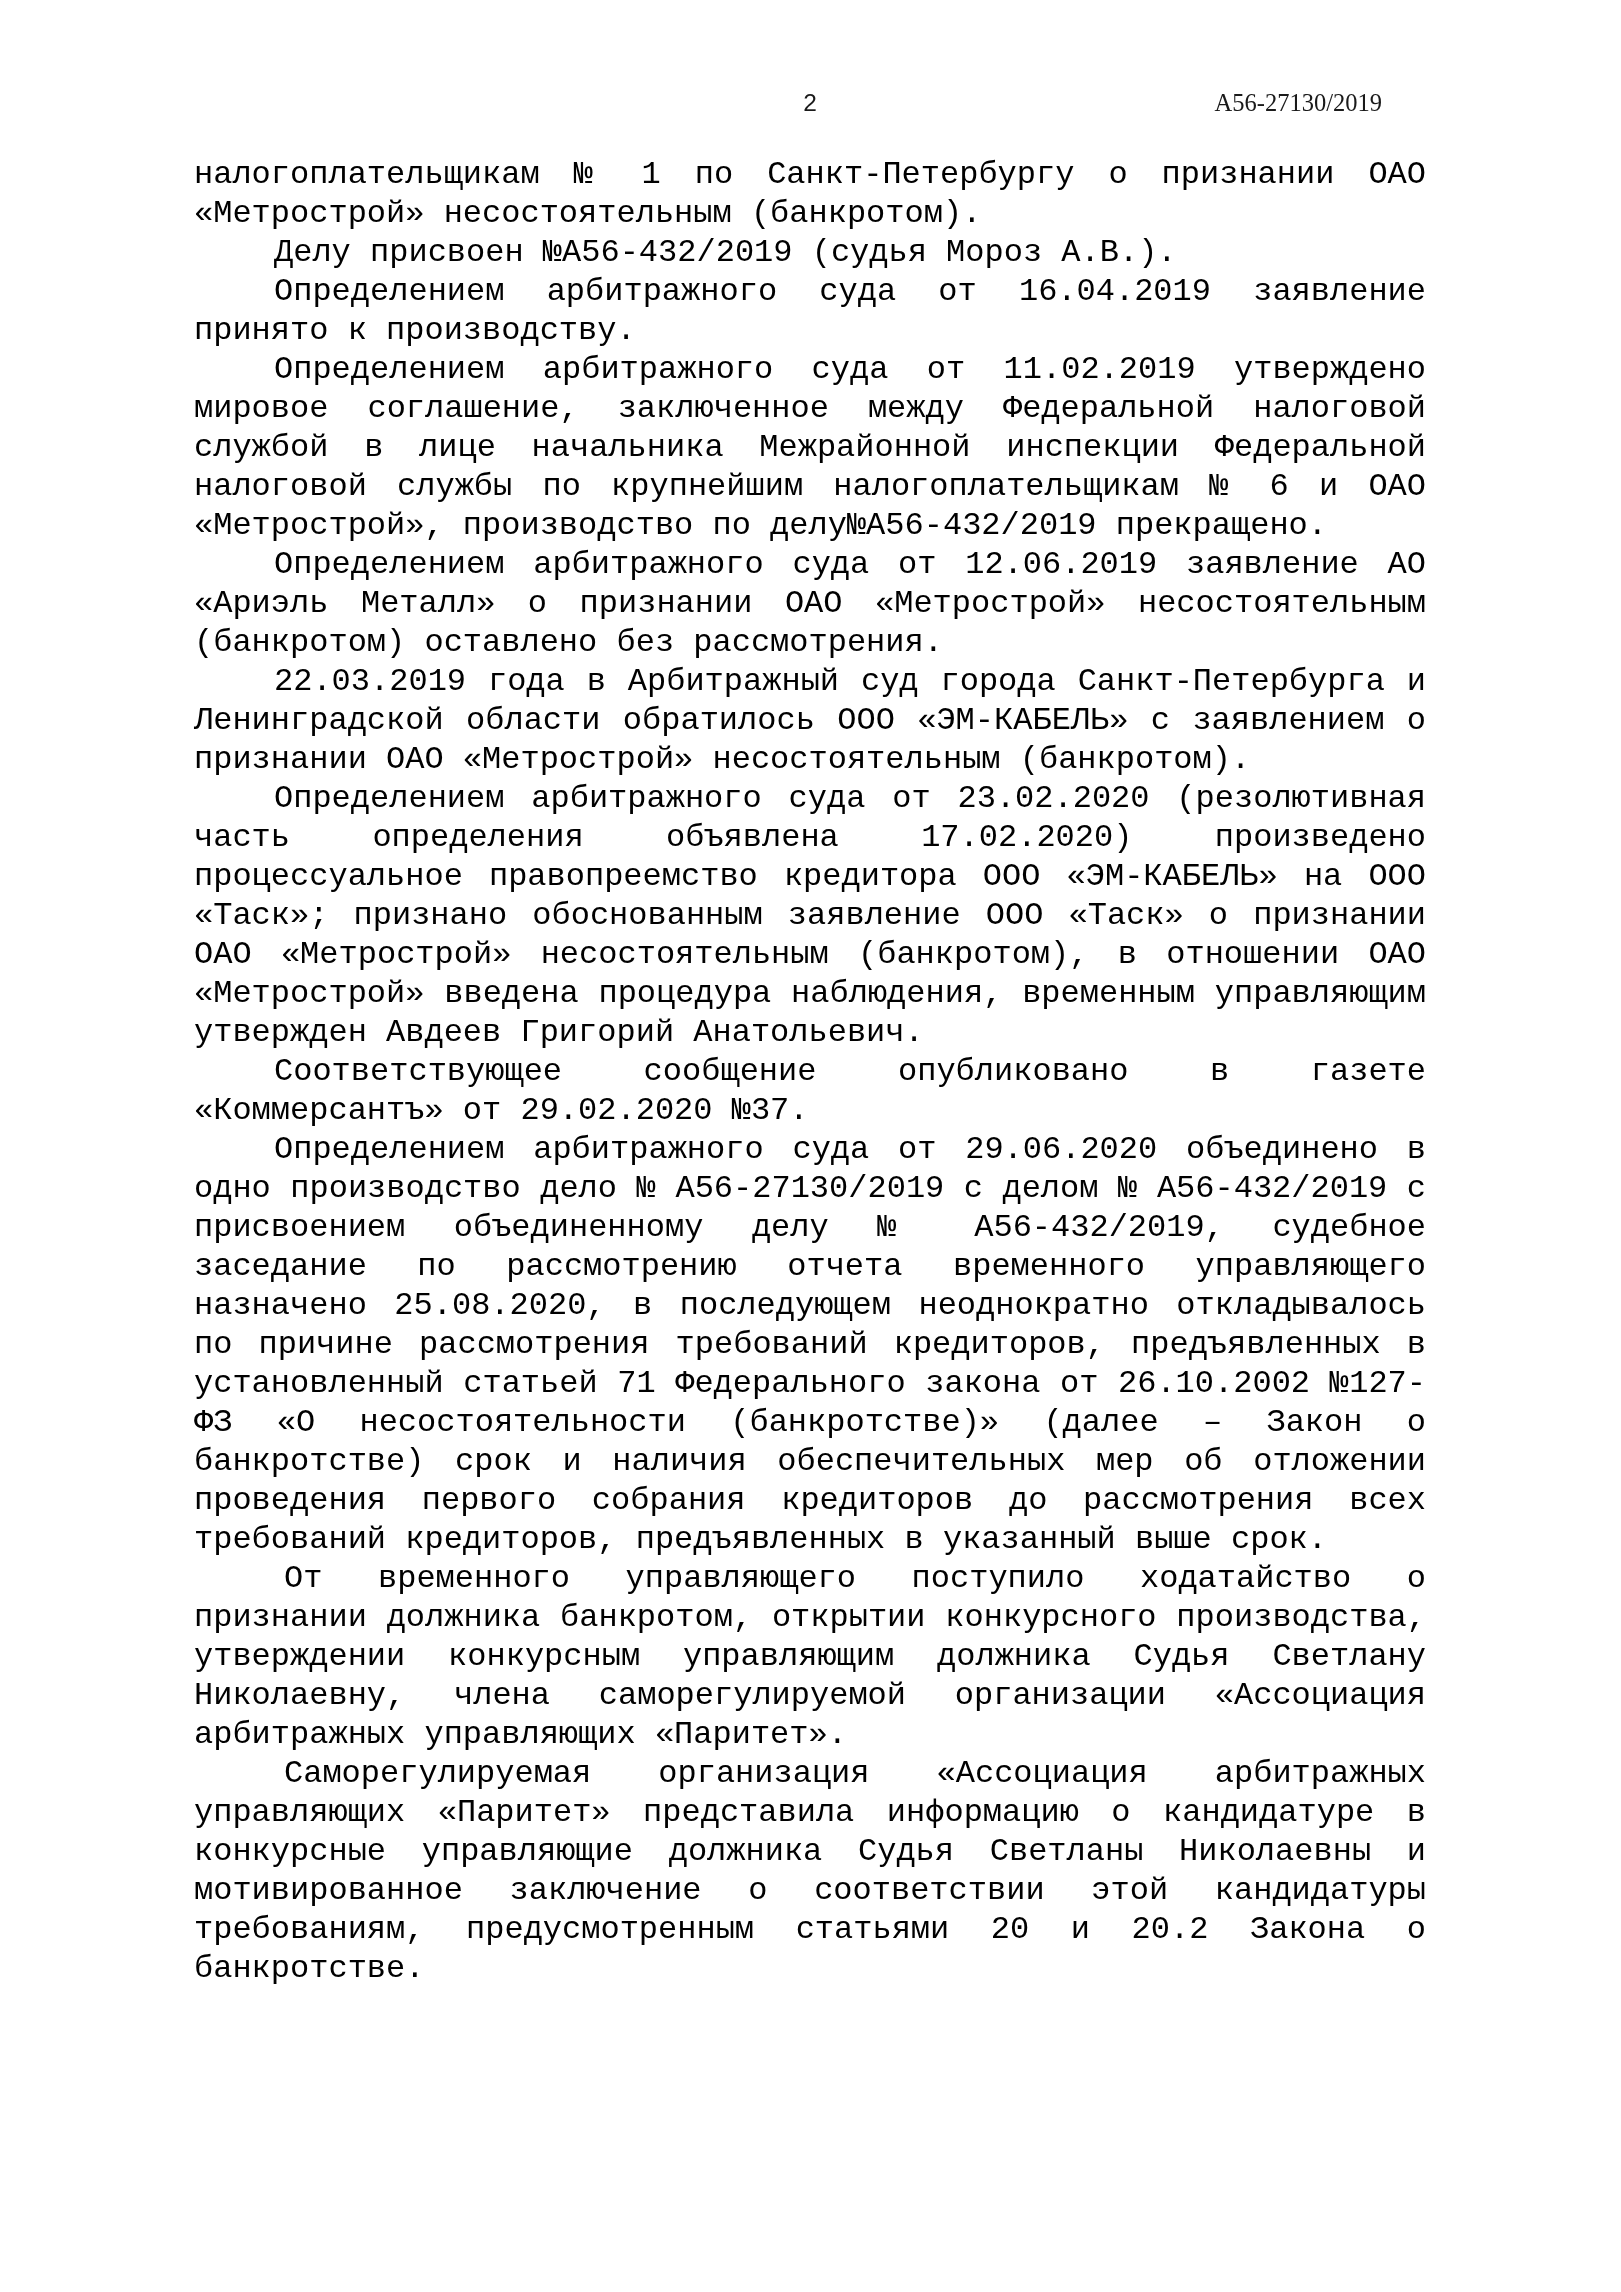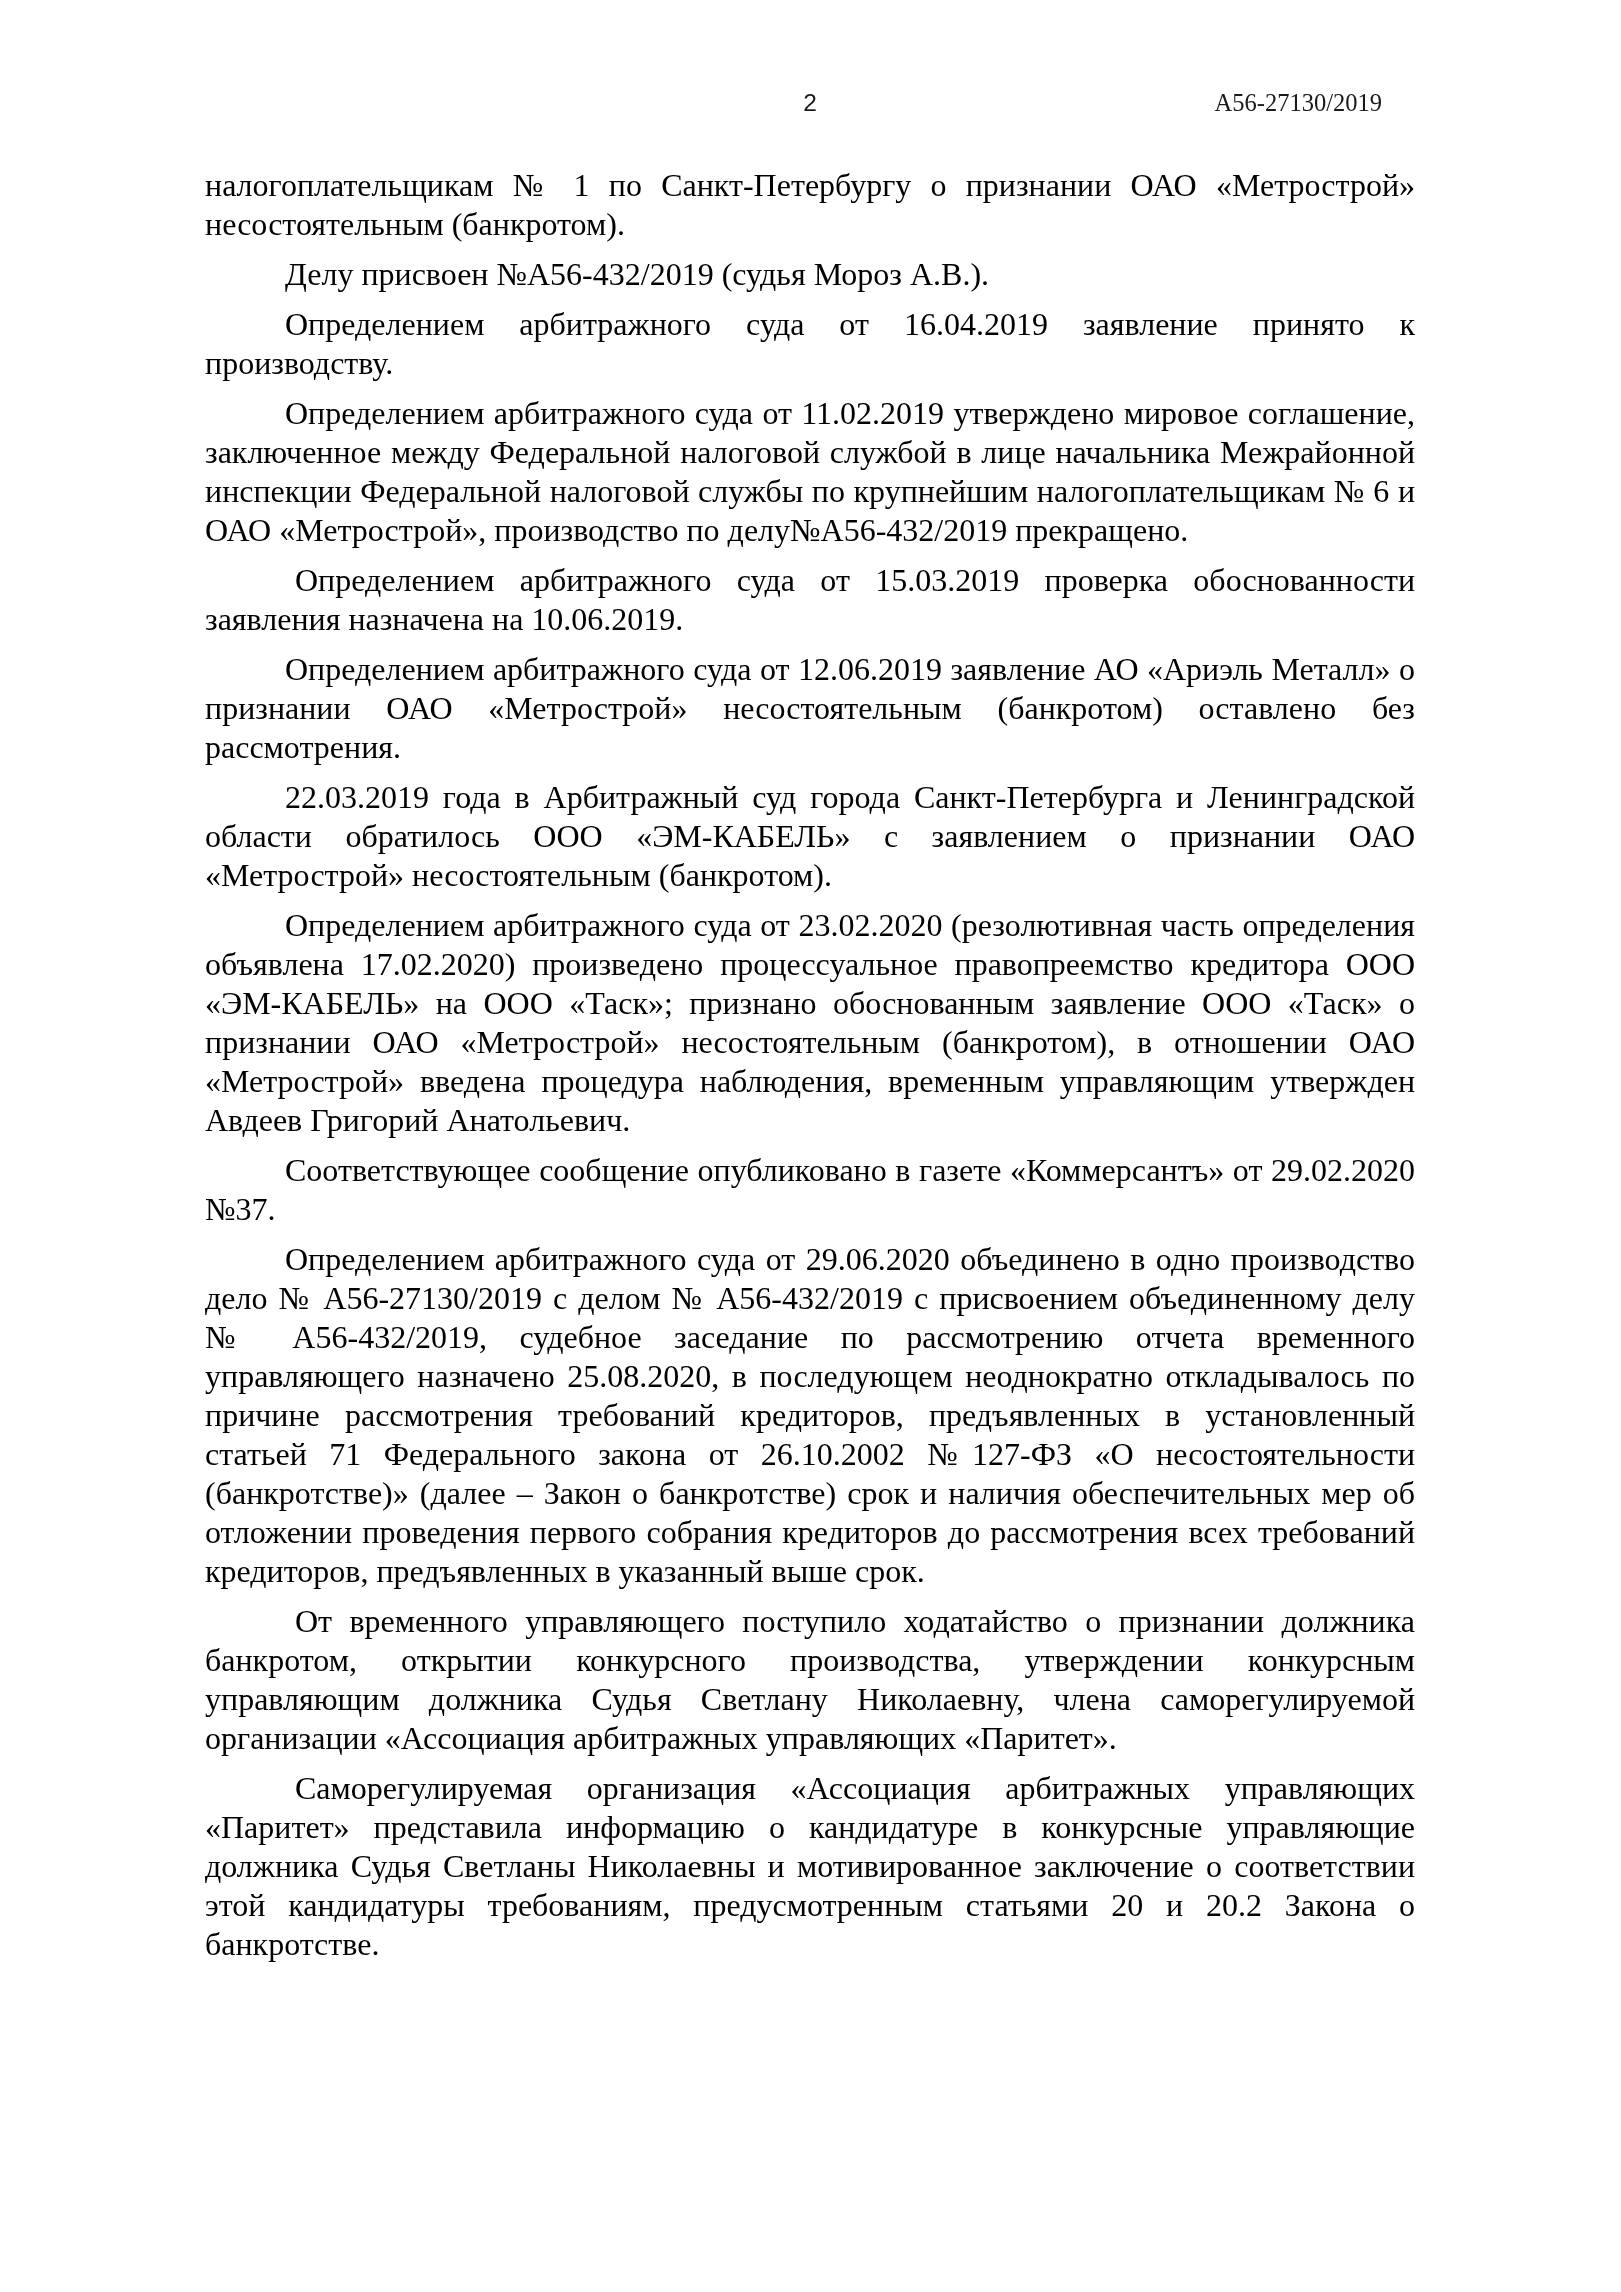--- a/index.html
+++ b/index.html
@@ -37,43 +37,43 @@
     position: absolute;
     left: 194px;
     right: 195px;
     top: 155px;
     font-family: "Liberation Serif", serif;
     font-size: 32px;
     line-height: 39px;
     text-align: justify;
   }
   .body-text p {
-    margin: 11px;
+    margin: 0;
     padding: 0;
     text-indent: 80px;
+    font-family: Liberation Mono, monospace;
   }
   .body-text p.no-indent { text-indent: 0; }
   .body-text p.indent-lg { text-indent: 90px; }
 </style>
 </head>
 <body>
 
 <div class="page">
 
   <div class="header">
     <span class="page-num">2</span>
     <span class="case-num">А56-27130/2019</span>
   </div>
 
   <div class="body-text">
     <p class="no-indent">налогоплательщикам № 1 по Санкт-Петербургу о признании ОАО «Метрострой» несостоятельным (банкротом).</p>
     <p>Делу присвоен №А56-432/2019 (судья Мороз А.В.).</p>
     <p>Определением арбитражного суда от 16.04.2019 заявление принято к производству.</p>
     <p>Определением арбитражного суда от 11.02.2019 утверждено мировое соглашение, заключенное между Федеральной налоговой службой в лице начальника Межрайонной инспекции Федеральной налоговой службы по крупнейшим налогоплательщикам № 6 и ОАО «Метрострой», производство по делу№А56-432/2019 прекращено.</p>
-    <p class="indent-lg">Определением арбитражного суда от 15.03.2019 проверка обоснованности заявления назначена на 10.06.2019.</p>
     <p>Определением арбитражного суда от 12.06.2019 заявление АО «Ариэль Металл» о признании ОАО «Метрострой» несостоятельным (банкротом) оставлено без рассмотрения.</p>
     <p>22.03.2019 года в Арбитражный суд города Санкт-Петербурга и Ленинградской области обратилось ООО «ЭМ-КАБЕЛЬ» с заявлением о признании ОАО «Метрострой» несостоятельным (банкротом).</p>
     <p>Определением арбитражного суда от 23.02.2020 (резолютивная часть определения объявлена 17.02.2020) произведено процессуальное правопреемство кредитора ООО «ЭМ-КАБЕЛЬ» на ООО «Таск»; признано обоснованным заявление ООО «Таск» о признании ОАО «Метрострой» несостоятельным (банкротом), в отношении ОАО «Метрострой» введена процедура наблюдения, временным управляющим утвержден Авдеев Григорий Анатольевич.</p>
     <p>Соответствующее сообщение опубликовано в газете «Коммерсантъ» от 29.02.2020 №37.</p>
     <p>Определением арбитражного суда от 29.06.2020 объединено в одно производство дело № А56-27130/2019 с делом № А56-432/2019 с присвоением объединенному делу № А56-432/2019, судебное заседание по рассмотрению отчета временного управляющего назначено 25.08.2020, в последующем неоднократно откладывалось по причине рассмотрения требований кредиторов, предъявленных в установленный статьей 71 Федерального закона от 26.10.2002 №127-ФЗ «О несостоятельности (банкротстве)» (далее – Закон о банкротстве) срок и наличия обеспечительных мер об отложении проведения первого собрания кредиторов до рассмотрения всех требований кредиторов, предъявленных в указанный выше срок.</p>
     <p class="indent-lg">От временного управляющего поступило ходатайство о признании должника банкротом, открытии конкурсного производства, утверждении конкурсным управляющим должника Судья Светлану Николаевну, члена саморегулируемой организации «Ассоциация арбитражных управляющих «Паритет».</p>
     <p class="indent-lg">Саморегулируемая организация «Ассоциация арбитражных управляющих «Паритет» представила информацию о кандидатуре в конкурсные управляющие должника Судья Светланы Николаевны и мотивированное заключение о соответствии этой кандидатуры требованиям, предусмотренным статьями 20 и 20.2 Закона о банкротстве.</p>
   </div>
 
 </div>

